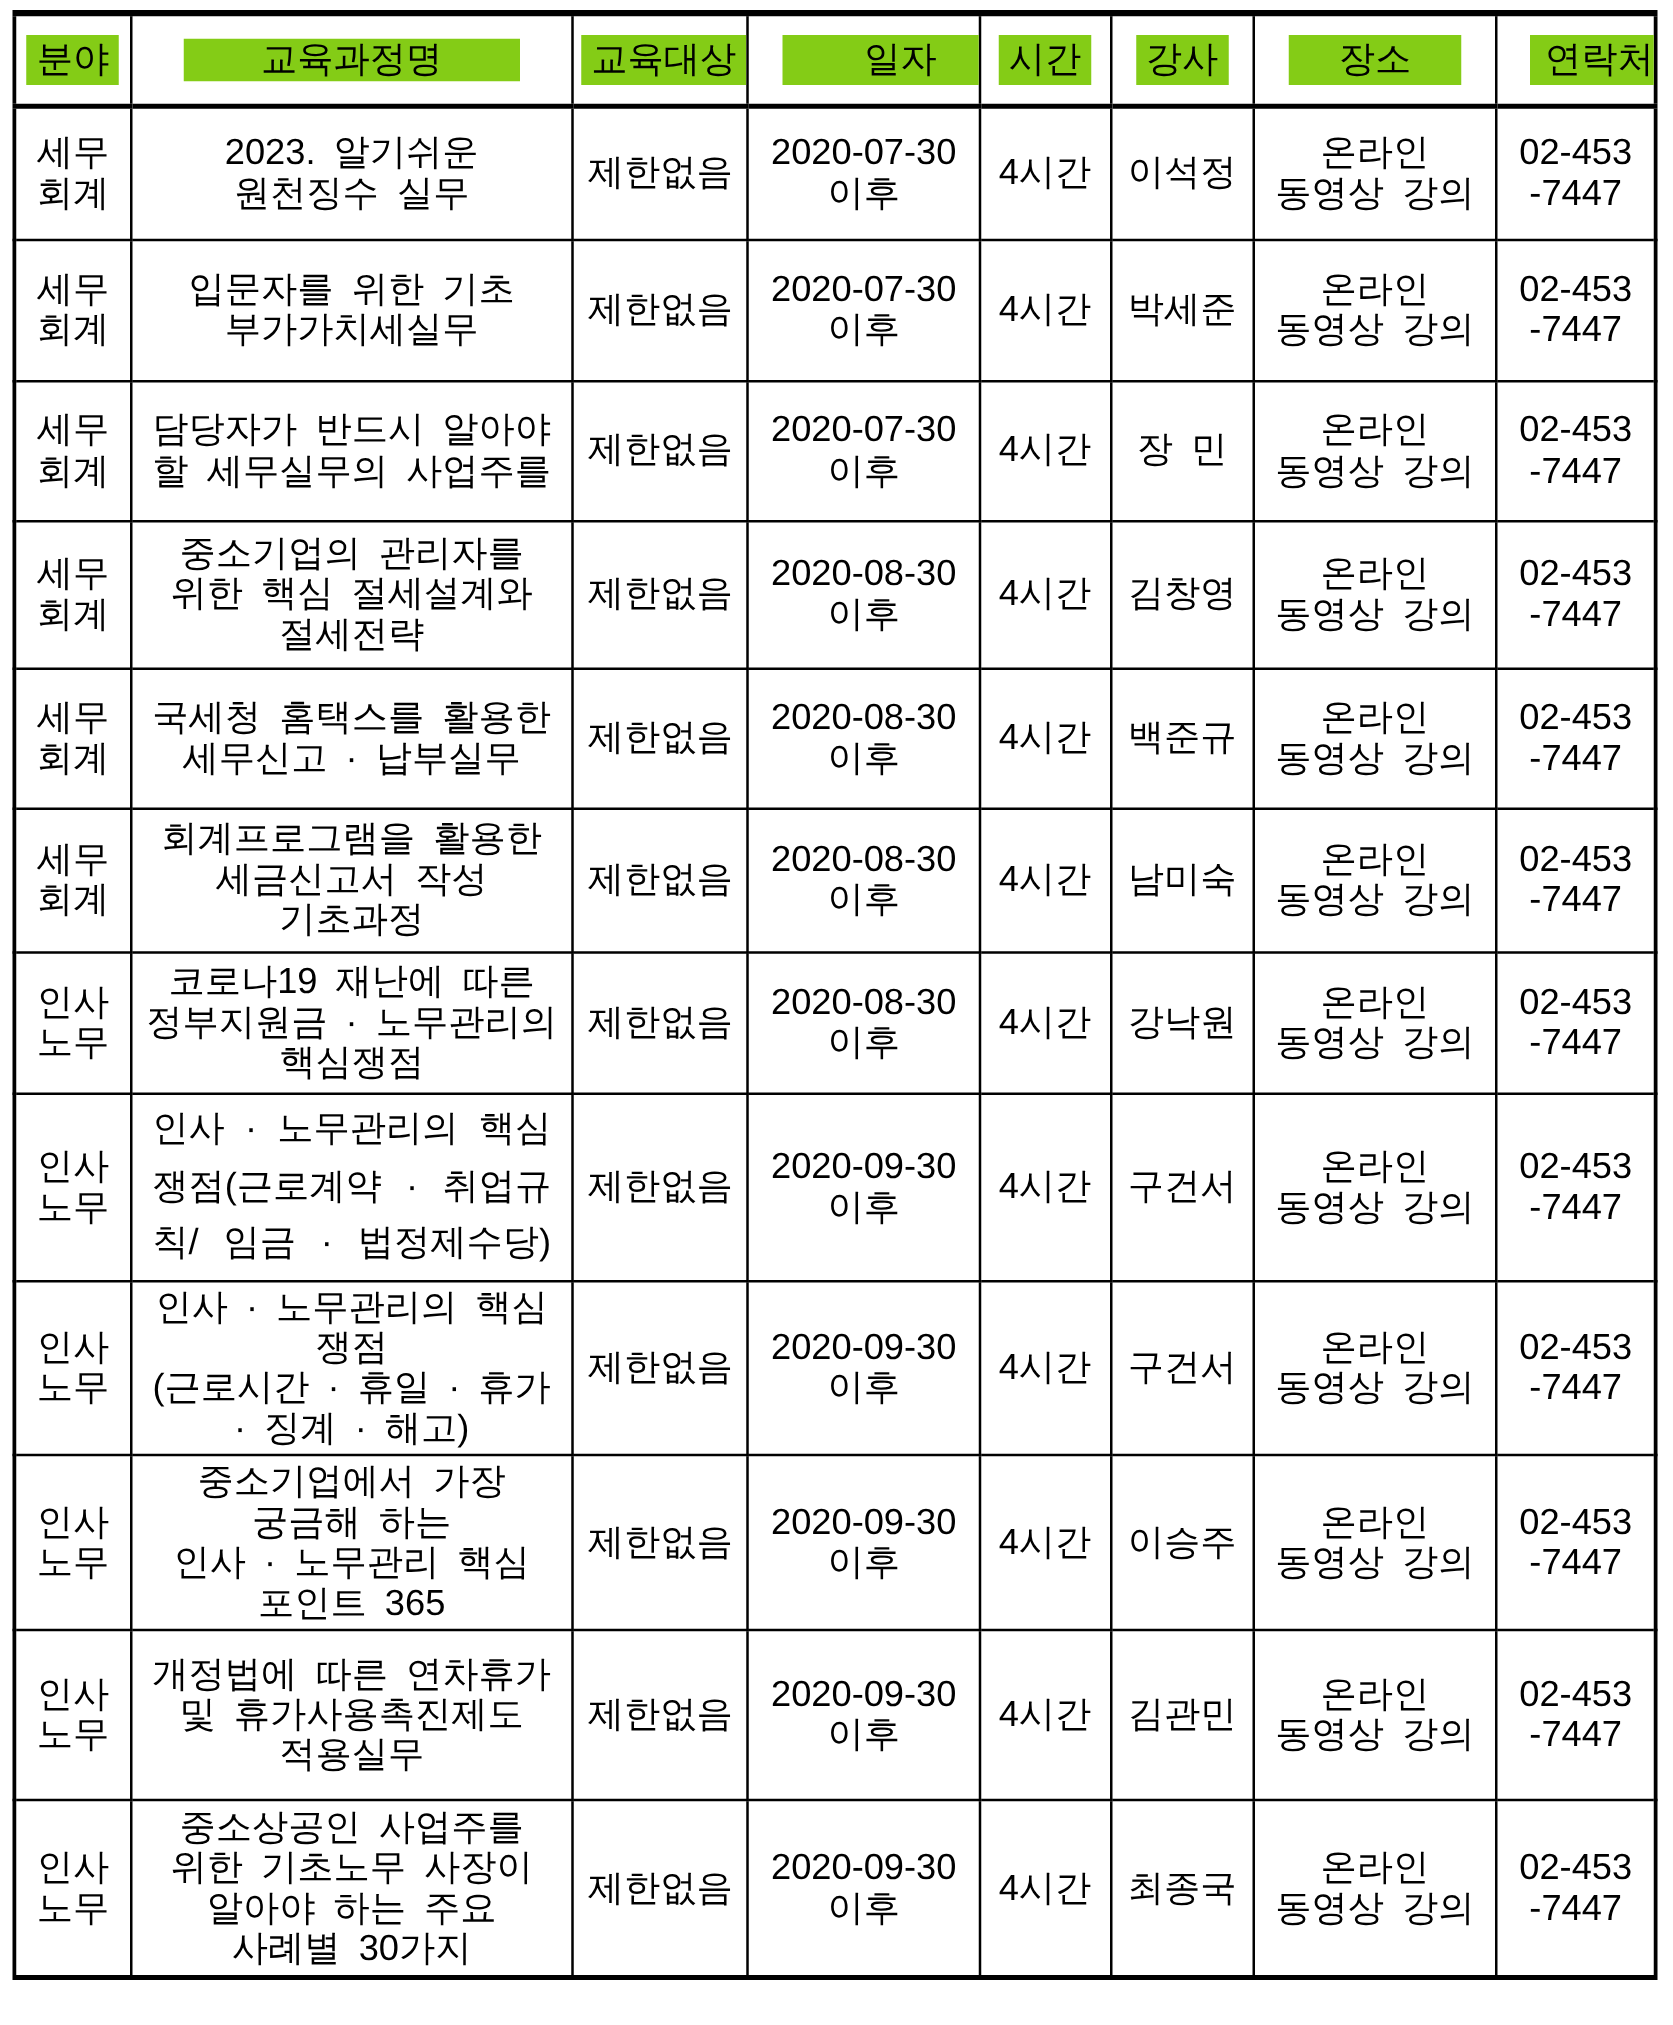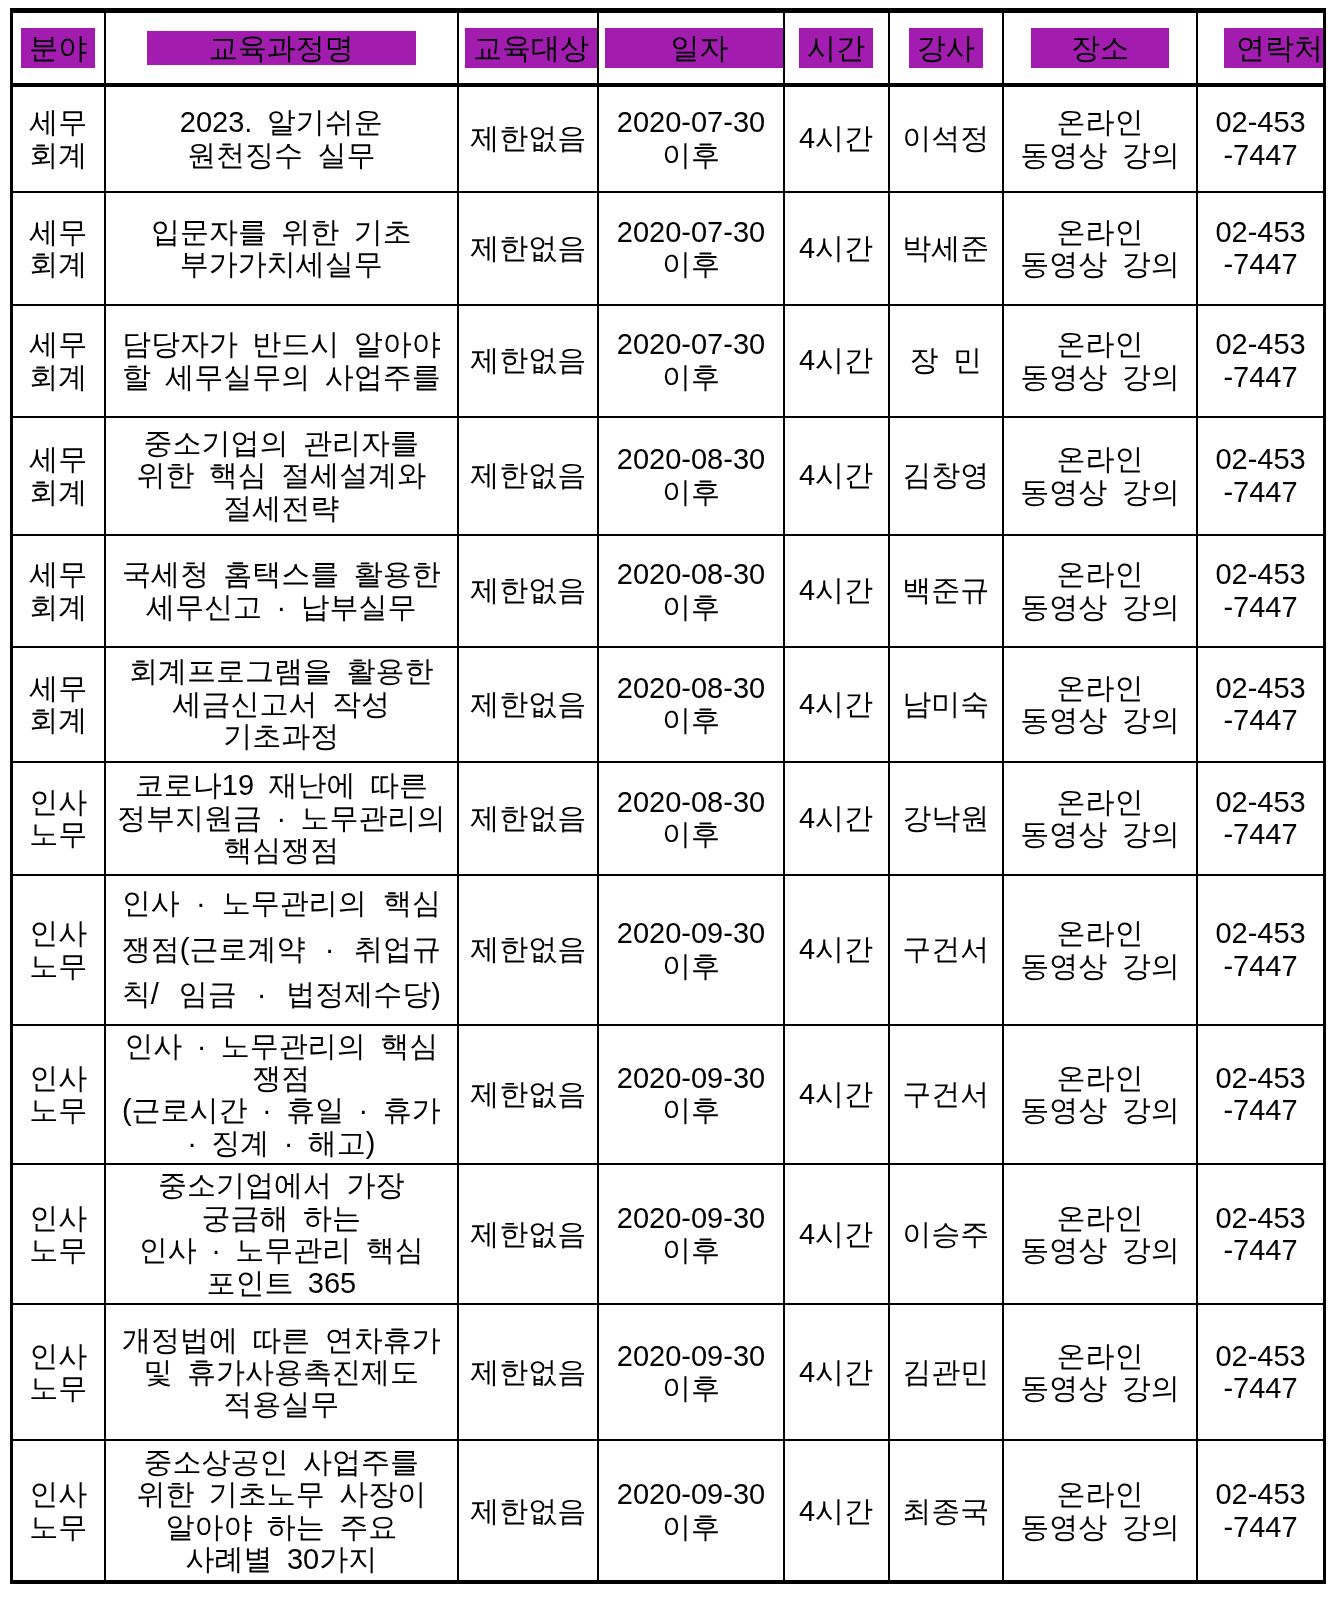--- a/index.html
+++ b/index.html
@@ -40,28 +40,28 @@
     line-height: 1.12;
     padding: 4px 6px;
     white-space: pre-line;
     word-spacing: 0.22em;
     font-weight: normal;
     overflow: hidden;
   }
   thead tr { height: 74px; }
   thead th { border-bottom-width: 4px; }
   th .hl {
-    background: #a21caf;
+    background: #84cc16;
     padding: 4px 8px;
     white-space: nowrap;
     display: inline-block;
   }
   
   thead th:nth-child(2) .hl { padding: 1px 62px; }
-  thead th:nth-child(4) .hl { padding: 4px 65px; }
+  thead th:nth-child(4) .hl { padding: 4px 65px; margin-left: 21px; }
   thead th:nth-child(7) .hl { padding: 4px 40px; }
   thead th:nth-child(8) .hl { padding: 4px 12px; margin-left: 20px; }
 
   
   tbody tr:nth-child(1)  { height: 107px; }
   tbody tr:nth-child(2)  { height: 113px; }
   tbody tr:nth-child(3)  { height: 112px; }
   tbody tr:nth-child(4)  { height: 118px; }
   tbody tr:nth-child(5)  { height: 112px; }
   tbody tr:nth-child(6)  { height: 115px; }

